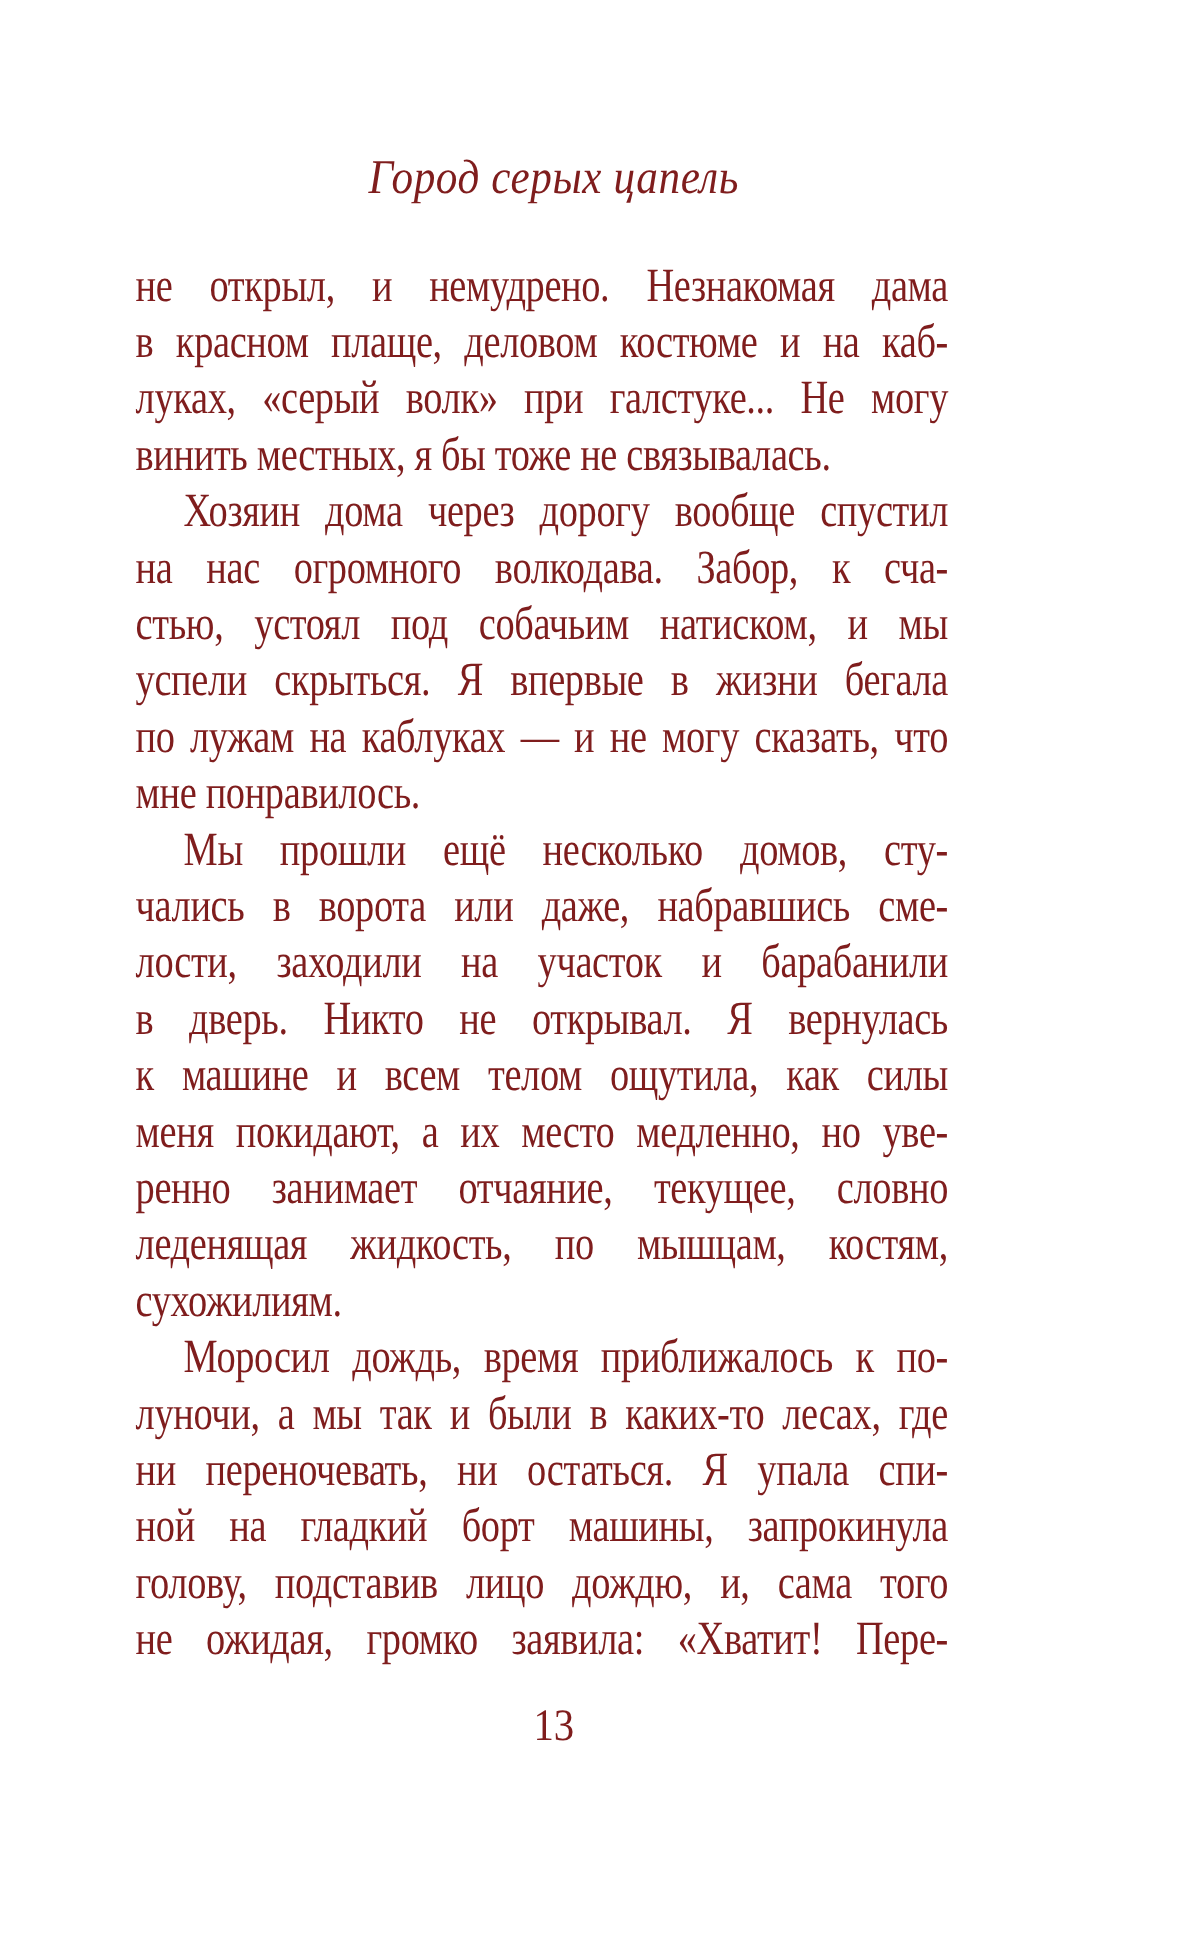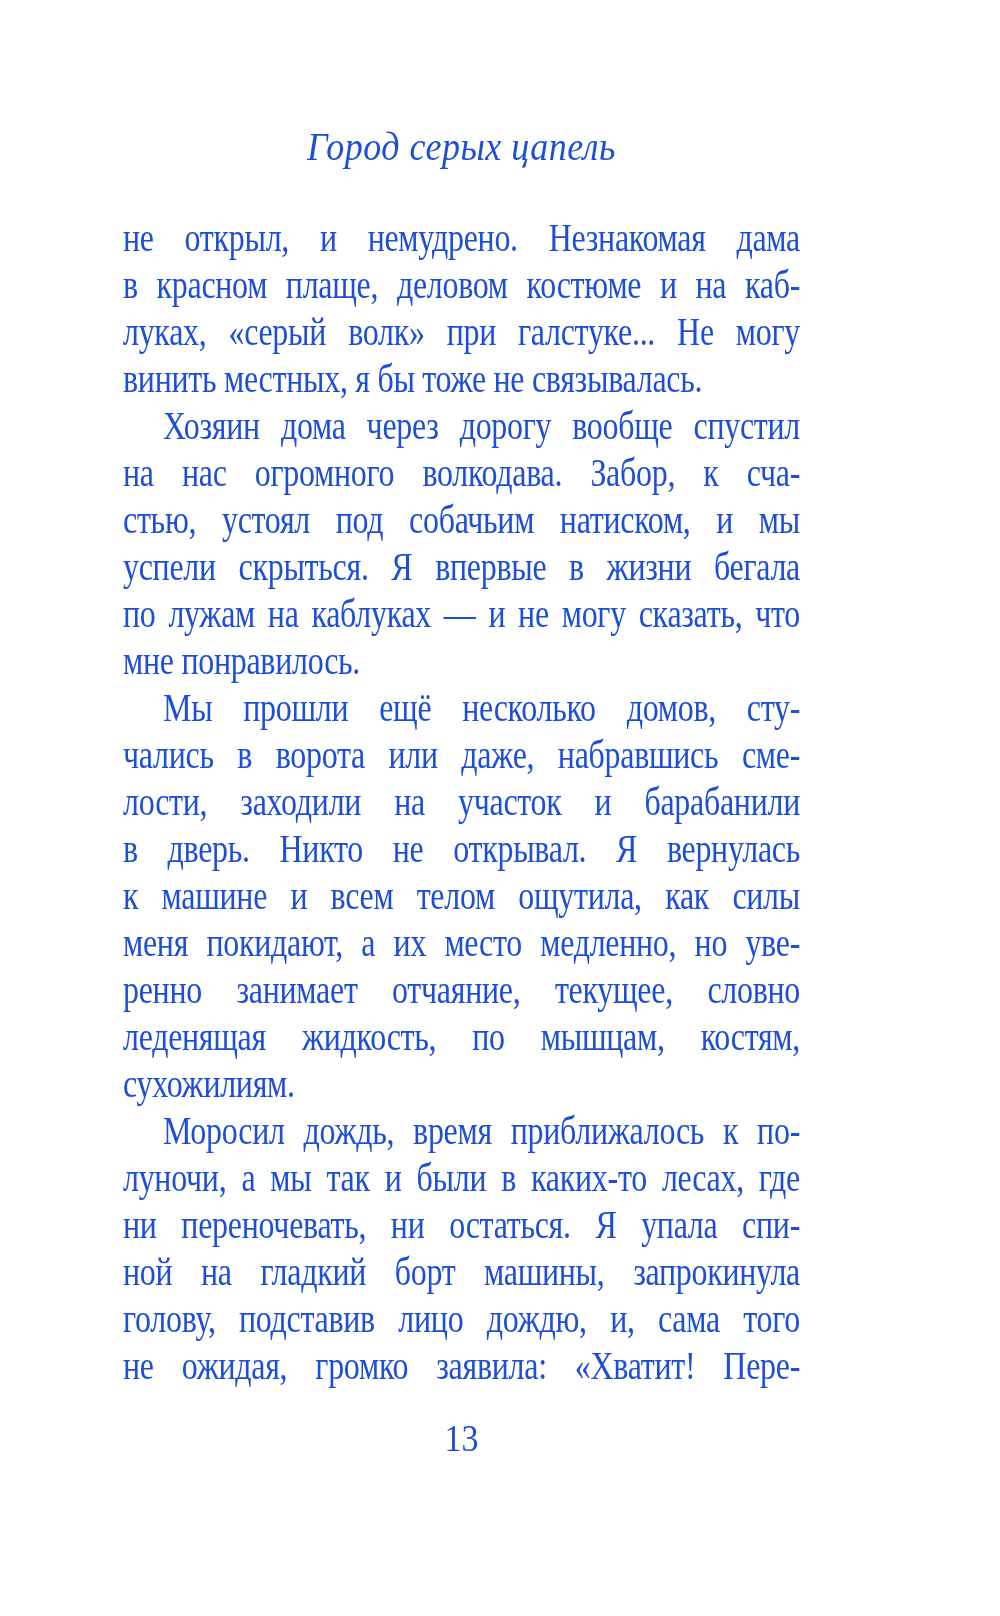--- a/index.html
+++ b/index.html
@@ -8,39 +8,39 @@
     padding: 0;
     background: #ffffff;
   }
   .page {
     position: relative;
     width: 827px;
     height: 1616px;
     background: #ffffff;
     overflow: hidden;
     font-family: "Liberation Serif", "DejaVu Serif", serif;
-    color: #1d4ed8;
+    color: #7f1d1d;
   }
   .running-header {
     position: absolute;
     top: 126px;
     left: 123px;
     width: 677px;
     text-align: center;
     font-style: italic;
     font-size: 36px;
     line-height: 42px;
     letter-spacing: 0.5px;
     transform: scaleY(1.12);
     transform-origin: 50% 50%;
   }
   .body-text {
     position: absolute;
     top: 214px;
-    left: 123px;
+    left: 113px;
     width: 677px;
     font-size: 32px;
     letter-spacing: -0.3px;
   }
   .ln {
     height: 47px;
     line-height: 47px;
     text-align: justify;
     text-align-last: justify;
     transform: scaleY(1.24);

